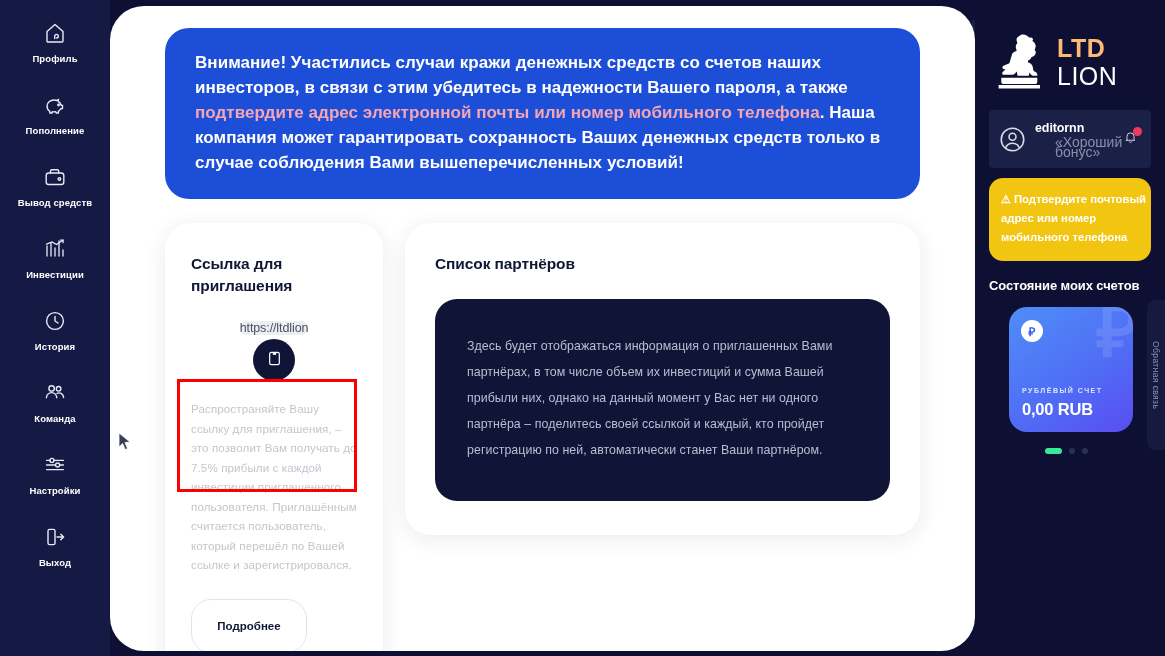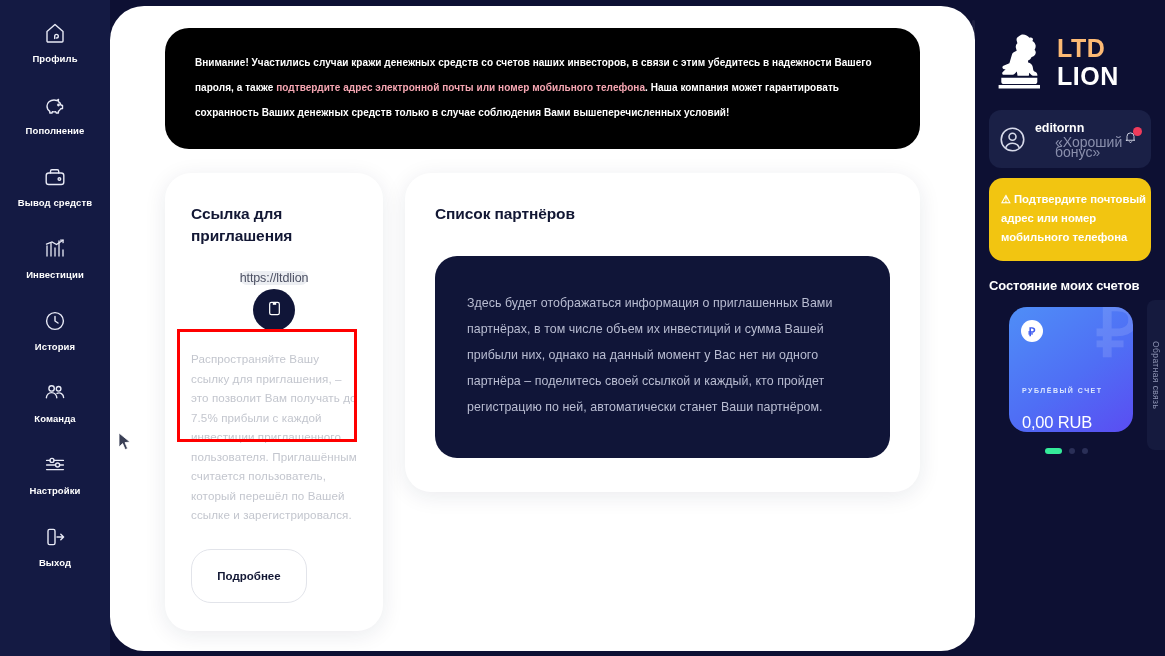--- a/index.html
+++ b/index.html
@@ -72,25 +72,25 @@
   }
   #main-scroll {
     position: absolute;
     inset: 0;
     padding: 22px 55px 0 55px;
     overflow: hidden;
   }
 
   
   #alert-banner {
-    background: #000000;
+    background: #1d4ed8;
     border-radius: 24px;
     padding: 22px 30px 24px 30px;
     color: #ffffff;
-    font-size: 10px;
+    font-size: 17px;
     line-height: 25px;
     font-weight: 600;
     letter-spacing: .05px;
   }
   #alert-banner .strong { font-weight: 800; }
   #alert-banner .muted-link {
     color: #f6a6b2;
     font-weight: 600;
   }
 
@@ -186,21 +186,21 @@
     background: #ffffff;
     display: flex; align-items: center; justify-content: center;
     font-size: 11.5px;
     font-weight: 700;
     color: #121734;
     cursor: pointer;
   }
 
   
   #partners-panel {
-    margin-top: 31px;
+    margin-top: 24px;
     background: #101538;
     border-radius: 22px;
     padding: 34px 32px 38px 32px;
     color: #b9bdd2;
     font-size: 12.4px;
     line-height: 26px;
     letter-spacing: .05px;
   }
 
   
@@ -224,27 +224,27 @@
   }
   #brand-logo { width: 54px; height: 62px; flex: none; }
   #brand-text {
     display: flex; flex-direction: column;
     line-height: 1;
   }
   #brand-ltd {
     font-size: 25px; font-weight: 800; color: #fdba74; letter-spacing: .5px;
   }
   #brand-lion {
-    font-size: 25px; font-weight: 700; color: #ffffff; letter-spacing: .5px; margin-top: 3px;
+    font-size: 25px; font-weight: 400; color: #ffffff; letter-spacing: .5px; margin-top: 3px;
   }
 
   #user-card {
     margin-top: 8px;
     background: #1a2046;
-    border-radius: 12px;
+    border-radius: 4px;
     height: 58px;
     display: flex;
     align-items: center;
     padding: 0 10px;
     gap: 9px;
   }
   #user-avatar { width: 27px; height: 27px; flex: none; color: #d7daea; }
   #user-info { flex: 1; min-width: 0; }
   #user-name {
     font-size: 12.5px; font-weight: 800; color: #ffffff; letter-spacing: -.1px;
@@ -312,22 +312,22 @@
     background: #ffffff;
     display: flex; align-items: center; justify-content: center;
     font-size: 12px; font-weight: 700; color: #3f5cf0;
   }
   #rub-label {
     position: absolute; left: 13px; bottom: 38px;
     font-size: 7px; font-weight: 700; color: #dbe6ff;
     letter-spacing: 1.5px;
   }
   #rub-amount {
-    position: absolute; left: 13px; bottom: 0;
-    font-size: 16.5px; font-weight: 400; color: #ffffff;
+    position: absolute; left: 13px; bottom: 13px;
+    font-size: 16.5px; font-weight: 700; color: #ffffff;
     letter-spacing: -.2px;
   }
   #account-card-green {
     position: absolute;
     left: 162px; top: 0;
     width: 90px; height: 125px;
     border-radius: 18px;
     background: linear-gradient(160deg, #4ef08a 0%, #37e07e 100%);
     cursor: pointer;
   }

